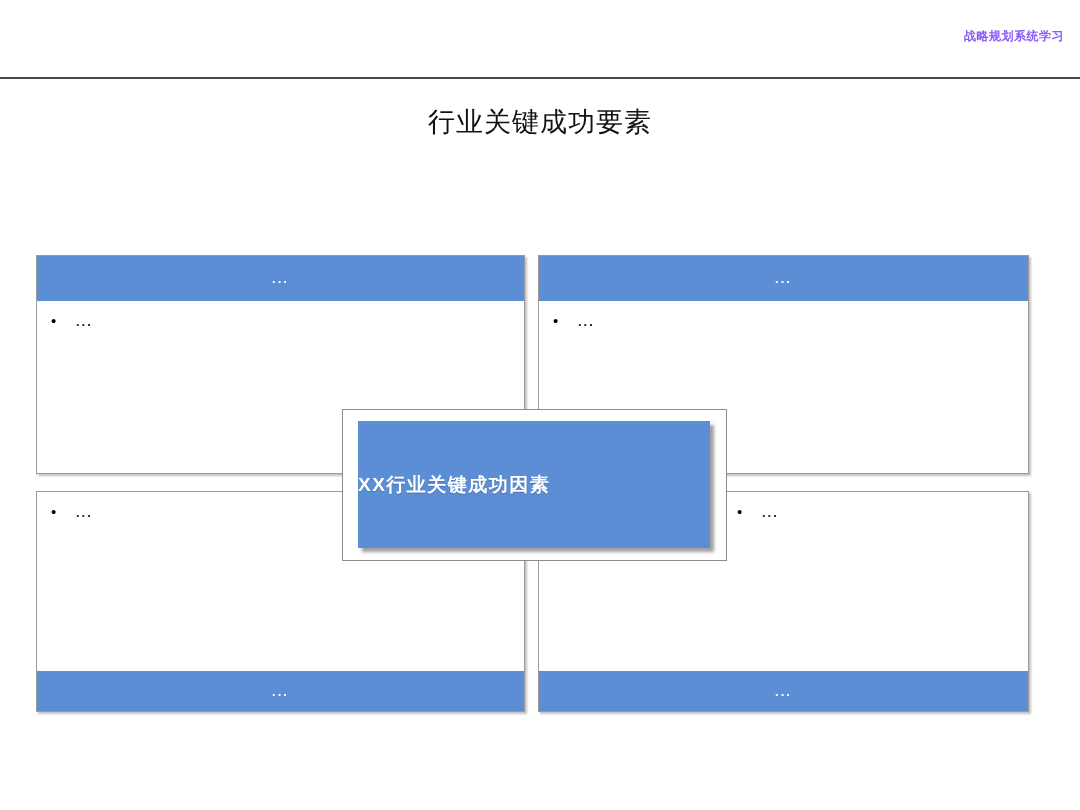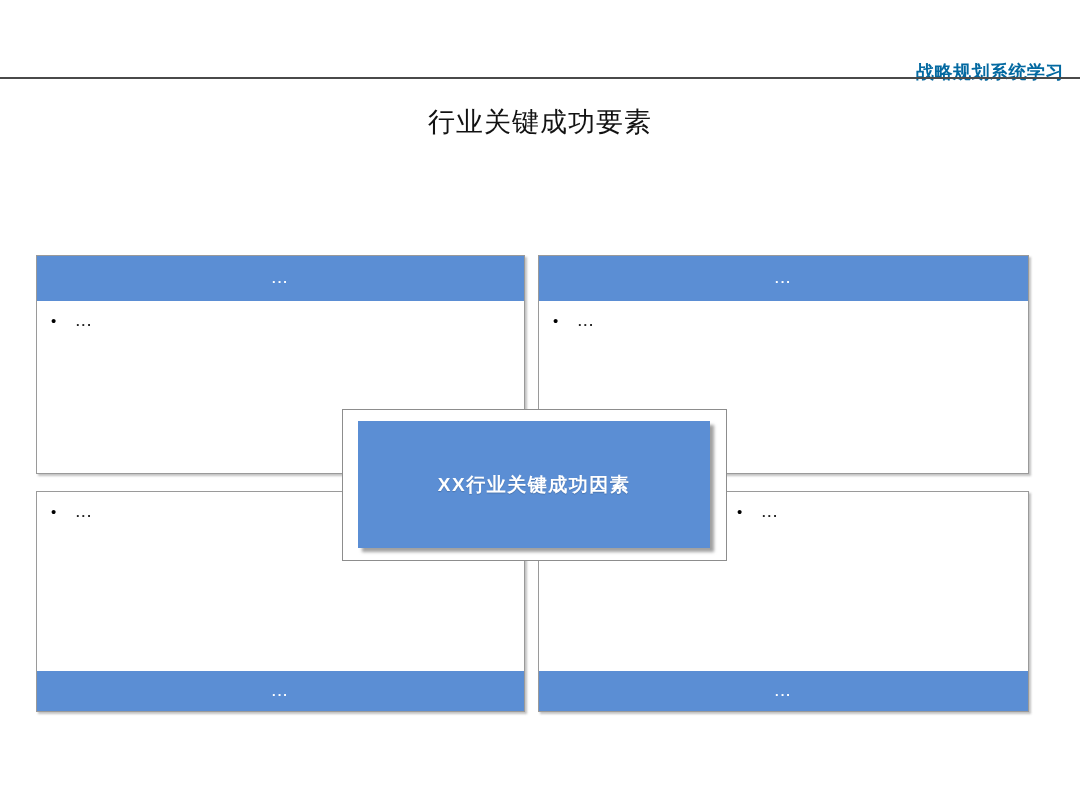--- a/index.html
+++ b/index.html
@@ -18,26 +18,25 @@
     height: 810px;
     background: #ffffff;
     overflow: hidden;
   }
 
   
   .header-label {
     position: absolute;
     top: 28px;
     right: 16px;
-    font-size: 18px;
-    font-weight: bold;
-    color: #0369a1;
+    font-size: 12px;
+    font-weight: bold;
+    color: #8b5cf6;
     letter-spacing: 0.5px;
     white-space: nowrap;
-    margin-top: 32px;
   }
   .header-rule {
     position: absolute;
     left: 0;
     top: 77px;
     width: 1080px;
     height: 2px;
     background: #4a4a4a;
   }
 
@@ -129,21 +128,20 @@
   .center-card {
     position: absolute;
     left: 358px;
     top: 421px;
     width: 352px;
     height: 127px;
     background: #5b8ed4;
     box-shadow: 4px 4px 3px rgba(130,130,130,0.75);
     display: flex;
     align-items: center;
-    justify-content: center;
   }
   .center-card-label {
     color: #ffffff;
     font-size: 19px;
     font-weight: bold;
     letter-spacing: 1.5px;
     text-shadow: 0 1px 1px rgba(0,0,0,0.18);
   }
 </style>
 </head>

